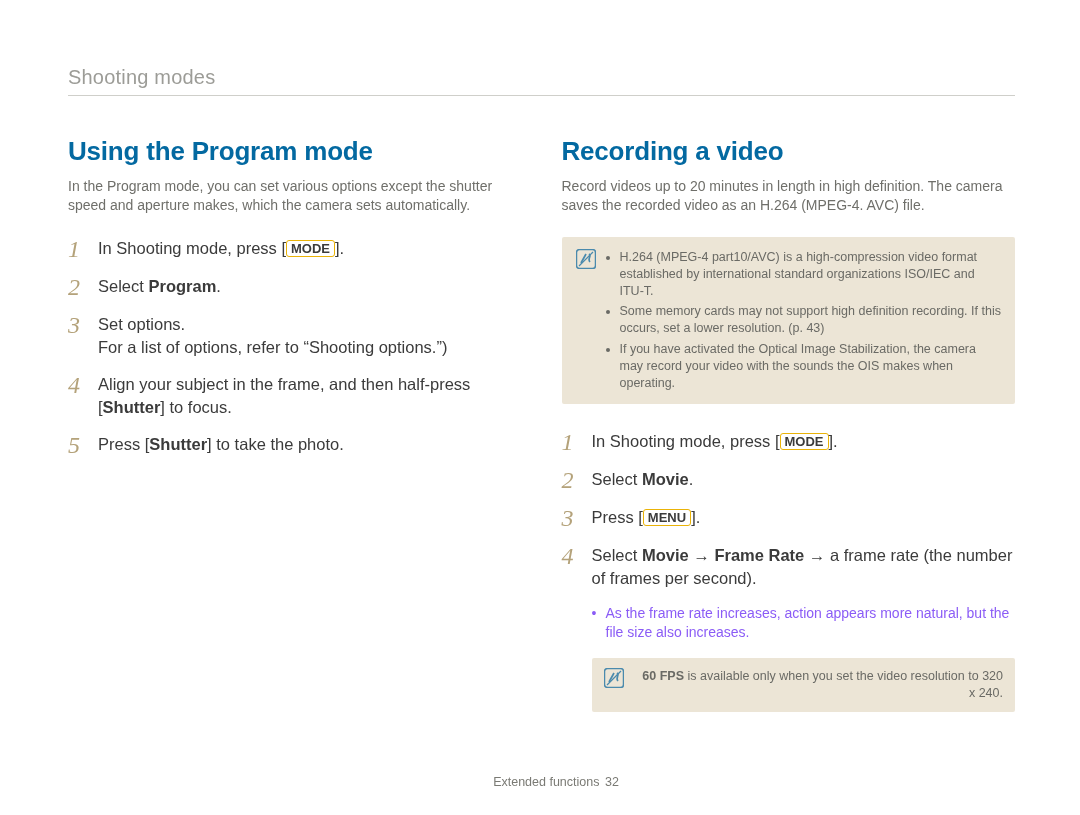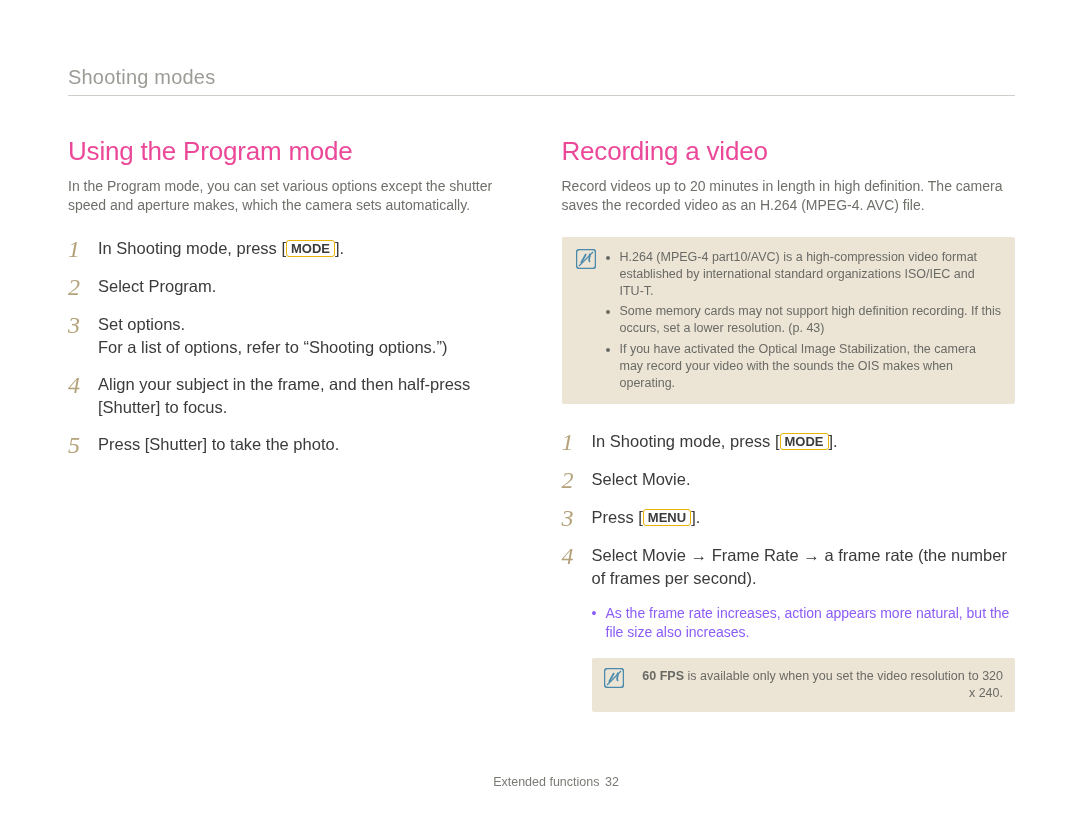--- a/index.html
+++ b/index.html
@@ -27,23 +27,23 @@
   }
   .columns {
     display: flex;
     gap: 40px;
     margin-top: 40px;
   }
   .col {
     flex: 1 1 0;
   }
   .heading {
-    color: #ec4899;
+    color: #0369a1;
     font-size: 26px;
-    font-weight: 400;
+    font-weight: 700;
     margin: 0 0 10px 0;
     letter-spacing: -0.2px;
   }
   .intro {
     font-size: 14px;
     color: #6f6f6a;
     line-height: 1.35;
     margin-bottom: 22px;
   }
   .step {
@@ -60,21 +60,21 @@
     font-family: Georgia, 'Times New Roman', serif;
     font-weight: 400;
     padding-top: 0px;
   }
   .step-text {
     font-size: 16.5px;
     color: #3b3b3b;
     line-height: 1.4;
     flex: 1;
   }
-  .step-text b { font-weight: 400; }
+  .step-text b { font-weight: 700; }
   .note-box {
     background: #ece5d6;
     border-radius: 2px;
     padding: 12px 14px 12px 14px;
     display: flex;
     gap: 10px;
     margin-bottom: 26px;
     align-items: flex-start;
   }
   .note-box.small {

